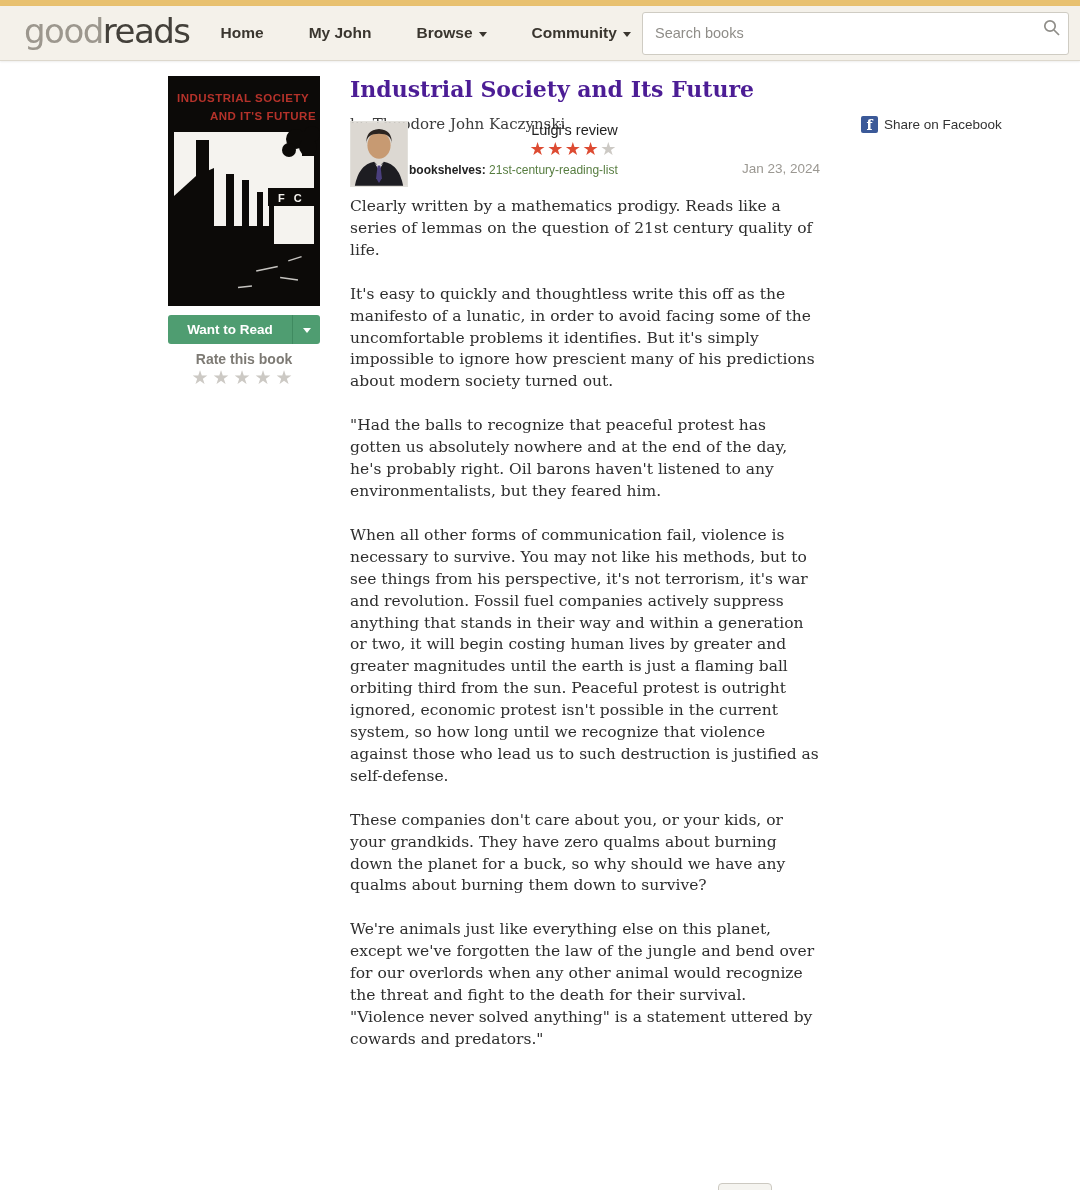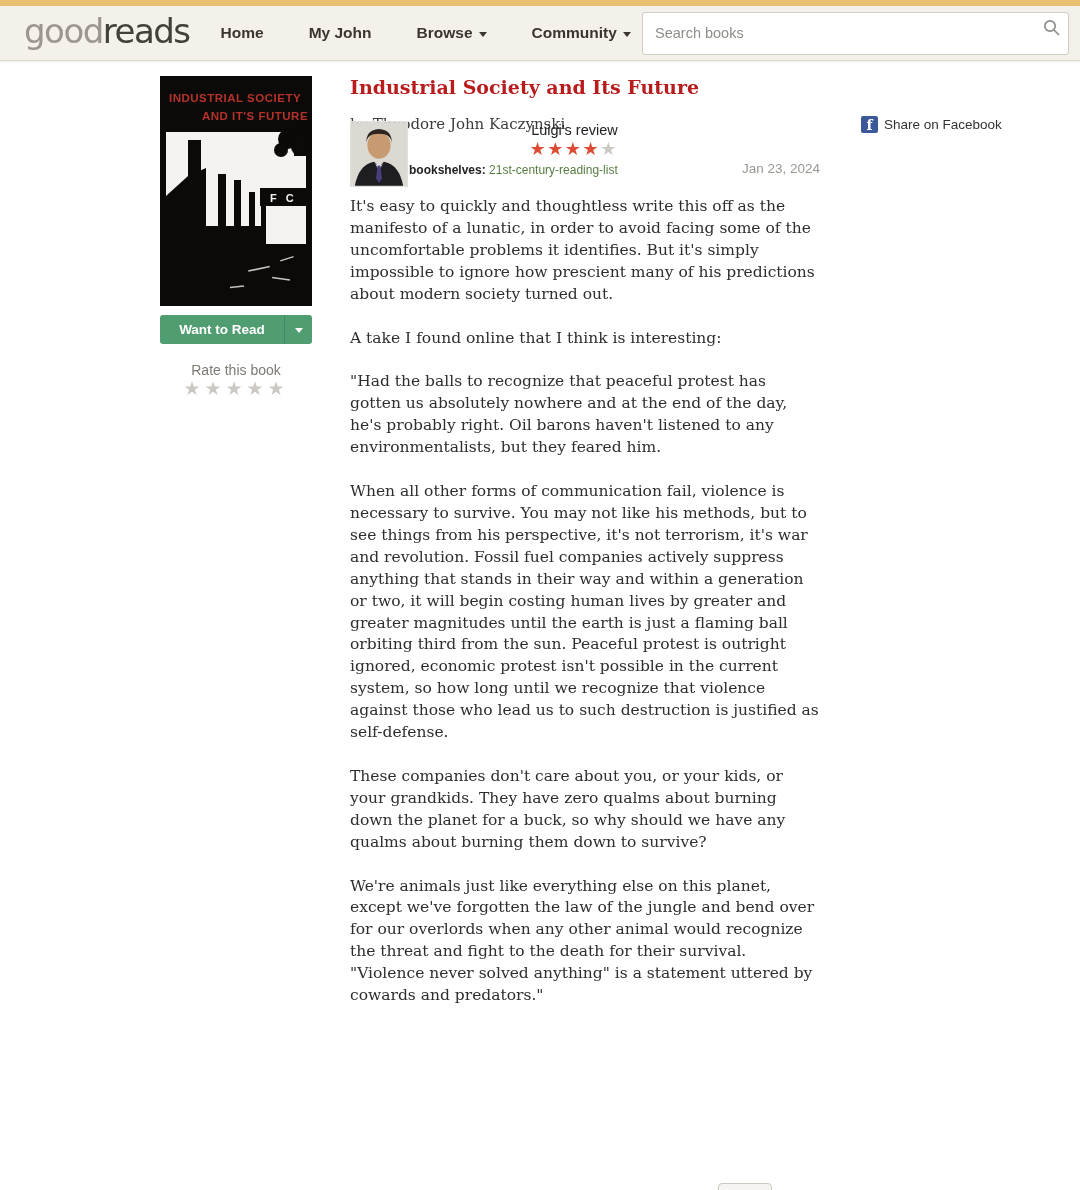--- a/index.html
+++ b/index.html
@@ -23,37 +23,37 @@
   .nav-item { font-size:15.5px; font-weight:600; color:#3a362f; cursor:pointer; display:flex; align-items:center; gap:6px; white-space:nowrap; }
   .caret-down { width:0; height:0; border-left:4.5px solid transparent; border-right:4.5px solid transparent; border-top:5px solid #3a362f; display:inline-block; margin-top:2px; }
   .search-wrap { margin-left:auto; position:relative; width:427px; height:43px; }
   .search-input {
     width:100%; height:100%; border:1px solid #cfccc3; border-radius:3px; background:#fff;
     font-family:"Liberation Sans", sans-serif; font-size:14.5px; color:#333; padding:0 34px 0 12px; outline:none;
   }
   .search-input::placeholder { color:#8f8d88; }
   .search-icon { position:absolute; right:9px; top:7px; width:17px; height:17px; }
   
-  .cover-col { position:absolute; left:160px; top:76px; width:152px; }
+  .cover-col { position:absolute; left:168px; top:76px; width:152px; }
   .cover { width:152px; height:230px; display:block; cursor:pointer; }
   .wtr-btn {
     margin-top:9px; width:152px; height:29px; background:#4f9d71; border-radius:3px;
     display:flex; align-items:stretch; cursor:pointer; overflow:hidden;
   }
   .wtr-label { flex:1; display:flex; align-items:center; justify-content:center; color:#fff; font-size:13.5px; font-weight:700; }
   .wtr-drop { width:28px; border-left:1px solid #3f8a60; display:flex; align-items:center; justify-content:center; }
   .wtr-drop .caret-down { border-top-color:#fff; }
-  .rate-prompt { margin-top:18px; text-align:center; font-size:14px; color:#7d7a74; }
+  .rate-prompt { margin-top:7px; text-align:center; font-size:14px; color:#7d7a74;font-weight:bold; }
   .rate-stars { margin-top:1px; text-align:center; letter-spacing:4px; font-size:19px; line-height:1; cursor:pointer; }
   .star { display:inline-block; }
   .star.empty { color:#ccc9c4; }
   .star.filled { color:#dd4b32; }
   
   .review-col { position:absolute; left:350px; top:76px; width:470px; }
-  .book-title { font-family:"DejaVu Serif", serif; font-size:19px; font-weight:700; color:#b91c1c; cursor:pointer; }
+  .book-title { font-family:"DejaVu Serif", serif; font-size:22px; font-weight:700; color:#4c1d95; cursor:pointer; }
   .byline { position:absolute; top:39px; left:0; font-family:"DejaVu Serif", serif; font-size:15px; color:#3c3c3c; }
   .byline .author { cursor:pointer; }
   .review-meta { position:absolute; top:45px; left:0; width:470px; height:70px; }
   .avatar { position:absolute; left:0; top:0; width:58px; height:66px; cursor:pointer; border:1px solid #e2e0db; }
   .meta-info { position:absolute; left:59px; top:1px;text-align:right; }
   .reviewer-line { font-size:14.5px; color:#222; font-weight:400; }
   .review-stars { font-size:18px; letter-spacing:1.5px; line-height:1.1; margin:2px 0 3px; }
   .shelves-line { font-size:12px; }
   .shelves-label { font-weight:700; color:#222; }
   .shelf-link { color:#567c3f; cursor:pointer; }
@@ -166,22 +166,22 @@
         <div class="review-stars"><span class="star filled">★</span><span class="star filled">★</span><span class="star filled">★</span><span class="star filled">★</span><span class="star empty">★</span></div>
         <div class="shelves-line">
           <span class="shelves-label">bookshelves:</span>
           <span class="shelf-link">21st-century-reading-list</span>
         </div>
       </div>
       <div class="review-date">Jan 23, 2024</div>
     </div>
 
     <div class="review-body">
+        <p>Clearly written by a mathematics prodigy. Reads like a series of lemmas on the question of 21st century quality of life.</p>
         <p>It's easy to quickly and thoughtless write this off as the manifesto of a lunatic, in order to avoid facing some of the uncomfortable problems it identifies. But it's simply impossible to ignore how prescient many of his predictions about modern society turned out.</p>
-        <p>A take I found online that I think is interesting:</p>
         <p>"Had the balls to recognize that peaceful protest has gotten us absolutely nowhere and at the end of the day, he's probably right. Oil barons haven't listened to any environmentalists, but they feared him.</p>
         <p>When all other forms of communication fail, violence is necessary to survive. You may not like his methods, but to see things from his perspective, it's not terrorism, it's war and revolution. Fossil fuel companies actively suppress anything that stands in their way and within a generation or two, it will begin costing human lives by greater and greater magnitudes until the earth is just a flaming ball orbiting third from the sun. Peaceful protest is outright ignored, economic protest isn't possible in the current system, so how long until we recognize that violence against those who lead us to such destruction is justified as self-defense.</p>
         <p>These companies don't care about you, or your kids, or your grandkids. They have zero qualms about burning down the planet for a buck, so why should we have any qualms about burning them down to survive?</p>
         <p>We're animals just like everything else on this planet, except we've forgotten the law of the jungle and bend over for our overlords when any other animal would recognize the threat and fight to the death for their survival. "Violence never solved anything" is a statement uttered by cowards and predators."</p>
       </div>
   </div>
 
   <div class="share-fb">
     <div class="fb-icon">
         <span>f</span>

